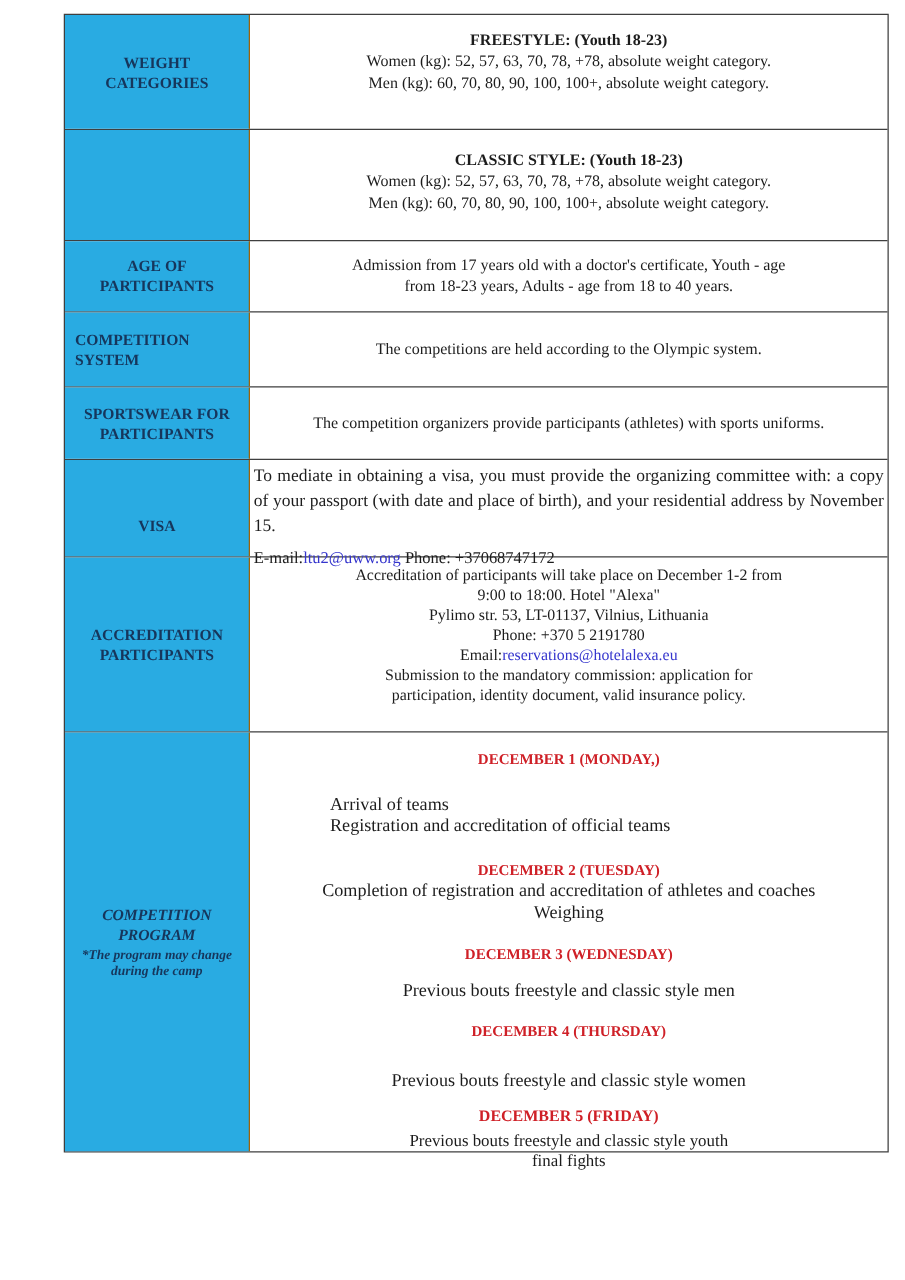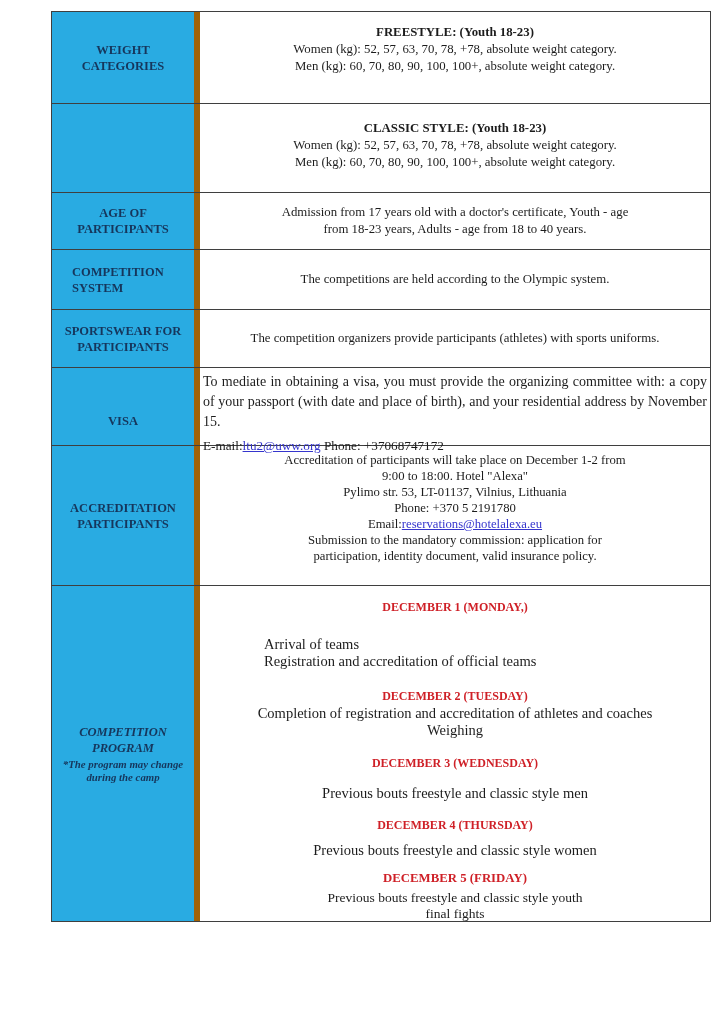--- a/index.html
+++ b/index.html
@@ -13,51 +13,51 @@
     position:absolute;left:51px;top:11px;width:658px;
     border:1px solid #3f3f3f;background:#ffffff;
   }
   .trow{display:flex;box-sizing:border-box;border-bottom:1px solid #3f3f3f;}
   .trow:last-child{border-bottom:none;}
   
   .h-r1{height:92px}.h-r2{height:89px}.h-r3{height:57px}.h-r4{height:60px}
   .h-r5{height:58px}.h-r6{height:78px}.h-r7{height:140px}.h-r8{height:40px}.h-r9{height:335px}
   .lcell{
     width:148px;box-sizing:border-box;flex:none;
-    background:#29abe2;border-right:6px solid #a16207;
+    background:#29abe2;border-right:1px solid #a16207;
     display:flex;flex-direction:column;align-items:center;justify-content:center;
     color:#16365c;font-weight:bold;font-size:12.5px;line-height:16px;text-align:center;
     padding:0 6px;
   }
-  .lcell.left-align{align-items:center;text-align:left;padding-left:20px;}
+  .lcell.left-align{align-items:center;text-align:left;padding-left:8px;}
   .lcell.visa-label{justify-content:flex-end;padding-bottom:16px;}
   .ccell{
     flex:1;box-sizing:border-box;min-width:0;
     font-size:12.8px;line-height:17px;text-align:center;color:#1c1c1c;
   }
   .vcenter{display:flex;flex-direction:column;justify-content:center;}
   .pad-t12{padding-top:12px;}
   .pad-t16{padding-top:16px;}
   .bold{font-weight:bold;}
-  .link{color:#3535cd;text-decoration:underline;cursor:pointer;}
+  .link{color:#3535cd;cursor:pointer;}
   
   .visa-cell{padding:4px 3px 0 3px;text-align:left;}
   .visa-para{text-align:justify;font-size:14px;line-height:20px;margin:0;}
   .email-line{text-align:left;font-size:13.2px;line-height:17px;margin-top:5px;}
   
   .accr-cell{padding-top:6px;}
   .accr-cell div{line-height:16px;font-size:12.7px;}
   
   .prog-cell{padding-top:13px;font-size:14.5px;line-height:17px;}
   .day-heading{color:#cf2027;font-weight:bold;font-size:12px;line-height:17px;}
   #p-d1h{margin-bottom:20px;}
   .p-left{text-align:left;padding-left:64px;}
   #p-d2h{margin-top:18px;}
   #p-d3h{margin-top:16px;margin-bottom:13px;}
-  #p-d4h{margin-top:15px;margin-bottom:8px;}
+  #p-d4h{margin-top:15px;margin-bottom:23px;}
   #p-d5h{margin-top:11px;margin-bottom:3px;font-size:12.8px;}
   .p-small{font-size:13.5px;line-height:16px;}
   
   .prog-label-title{font-style:italic;font-weight:bold;font-size:12.5px;line-height:16px;}
   .prog-label-note{font-style:italic;font-weight:bold;font-size:10.8px;line-height:13px;margin-top:2px;max-width:132px;}
 </style>
 </head>
 <body>
 
 <div class="page">

